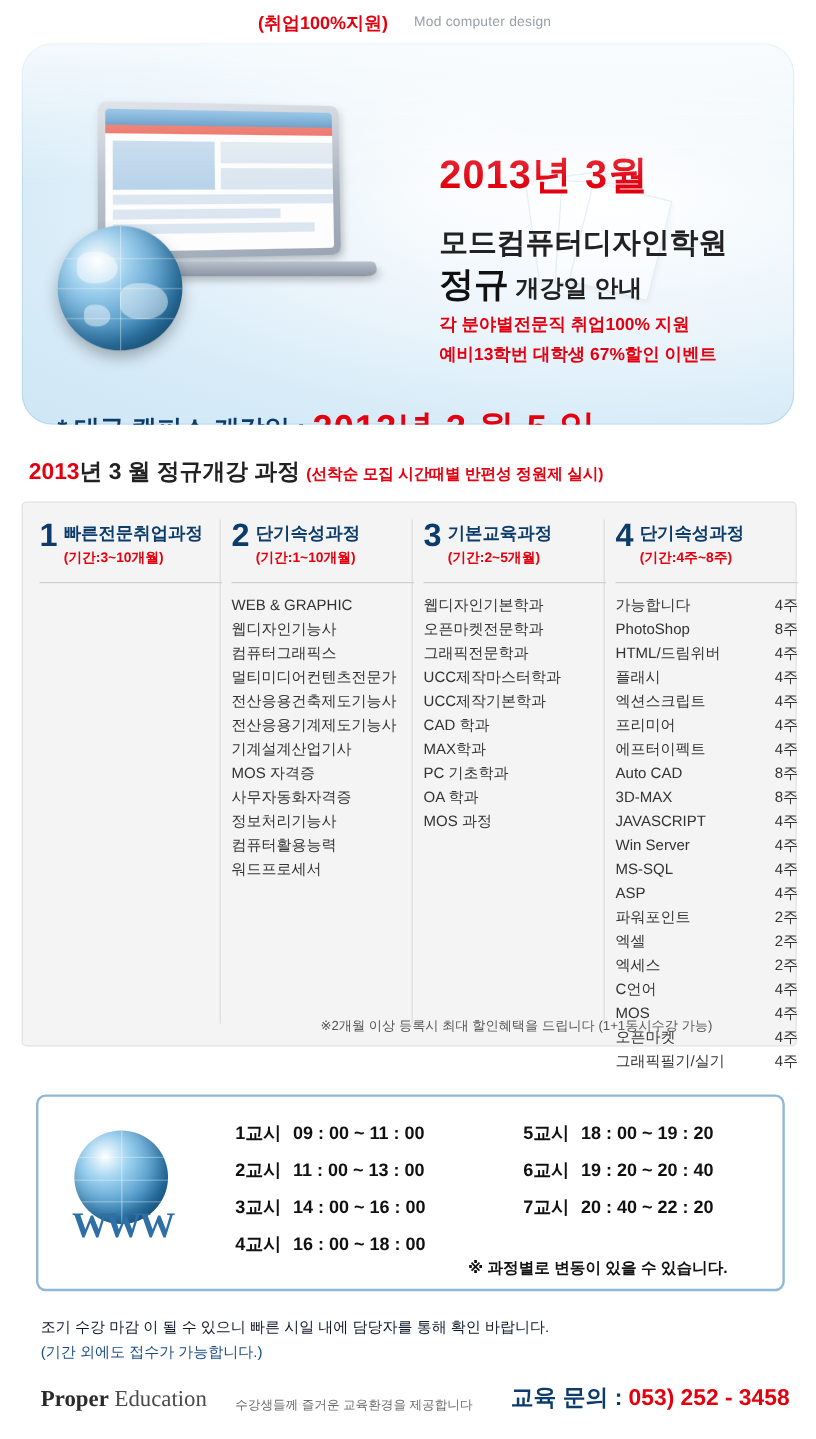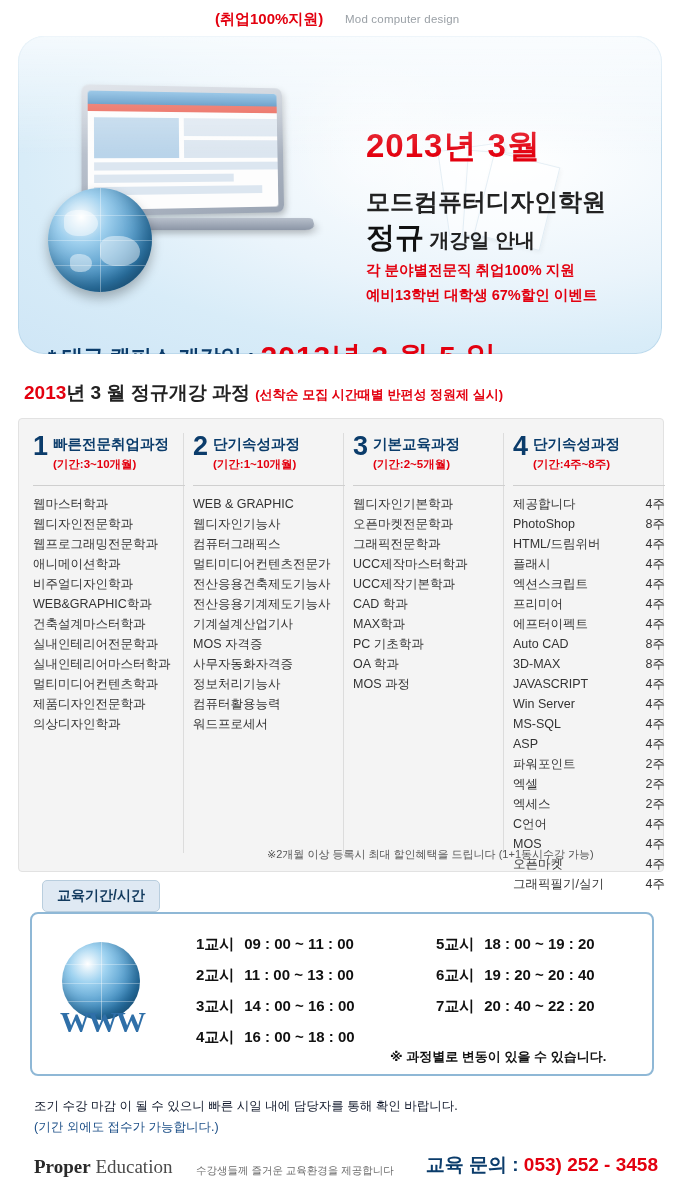--- a/index.html
+++ b/index.html
@@ -268,34 +268,20 @@
     <div class="vline v2"></div>
     <div class="vline v3"></div>
 
     <div class="col c1">
       <div class="col-head">
         <span class="col-num">1</span>
         <div class="col-name">빠른전문취업과정</div>
         <div class="col-dur">(기간:3~10개월)</div>
       </div>
       <div class="col-sep"></div>
-      <ul>
-        <li>웹마스터학과</li>
-        <li>웹디자인전문학과</li>
-        <li>웹프로그래밍전문학과</li>
-        <li>애니메이션학과</li>
-        <li>비주얼디자인학과</li>
-        <li>WEB&amp;GRAPHIC학과</li>
-        <li>건축설계마스터학과</li>
-        <li>실내인테리어전문학과</li>
-        <li>실내인테리어마스터학과</li>
-        <li>멀티미디어컨텐츠학과</li>
-        <li>제품디자인전문학과</li>
-        <li>의상디자인학과</li>
-      </ul>
     </div>
 
     <div class="col c2">
       <div class="col-head">
         <span class="col-num">2</span>
         <div class="col-name">단기속성과정</div>
         <div class="col-dur">(기간:1~10개월)</div>
       </div>
       <div class="col-sep"></div>
       <ul>
@@ -337,21 +323,21 @@
 
     <div class="col c4">
       <div class="col-head">
         <span class="col-num">4</span>
         <div class="col-name">단기속성과정</div>
         <div class="col-dur">(기간:4주~8주)</div>
       </div>
       <div class="col-sep"></div>
       <ul>
         <li>
-            <span>제공합니다</span>
+            <span>가능합니다</span>
             <span class="w">4주</span>
           </li>
         <li>
             <span>PhotoShop</span>
             <span class="w">8주</span>
           </li>
         <li>
             <span>HTML/드림위버</span>
             <span class="w">4주</span>
           </li>
@@ -422,21 +408,20 @@
         <li>
             <span>그래픽필기/실기</span>
             <span class="w">4주</span>
           </li>
       </ul>
     </div>
 
     <div class="panel-note">※2개월 이상 등록시 최대 할인혜택을 드립니다 (1+1동시수강 가능)</div>
   </div>
 
-  <div class="sched-tab">교육기간/시간</div>
   <div class="sched-box"></div>
   <div class="sched-globe">
     <div class="mer"></div>
       <div class="par p1"></div>
       <div class="par p2"></div>
       <div class="par p3"></div>
   </div>
   <div class="www">WWW</div>
 
   <div class="srow" style="left:196px;top:935px;">

